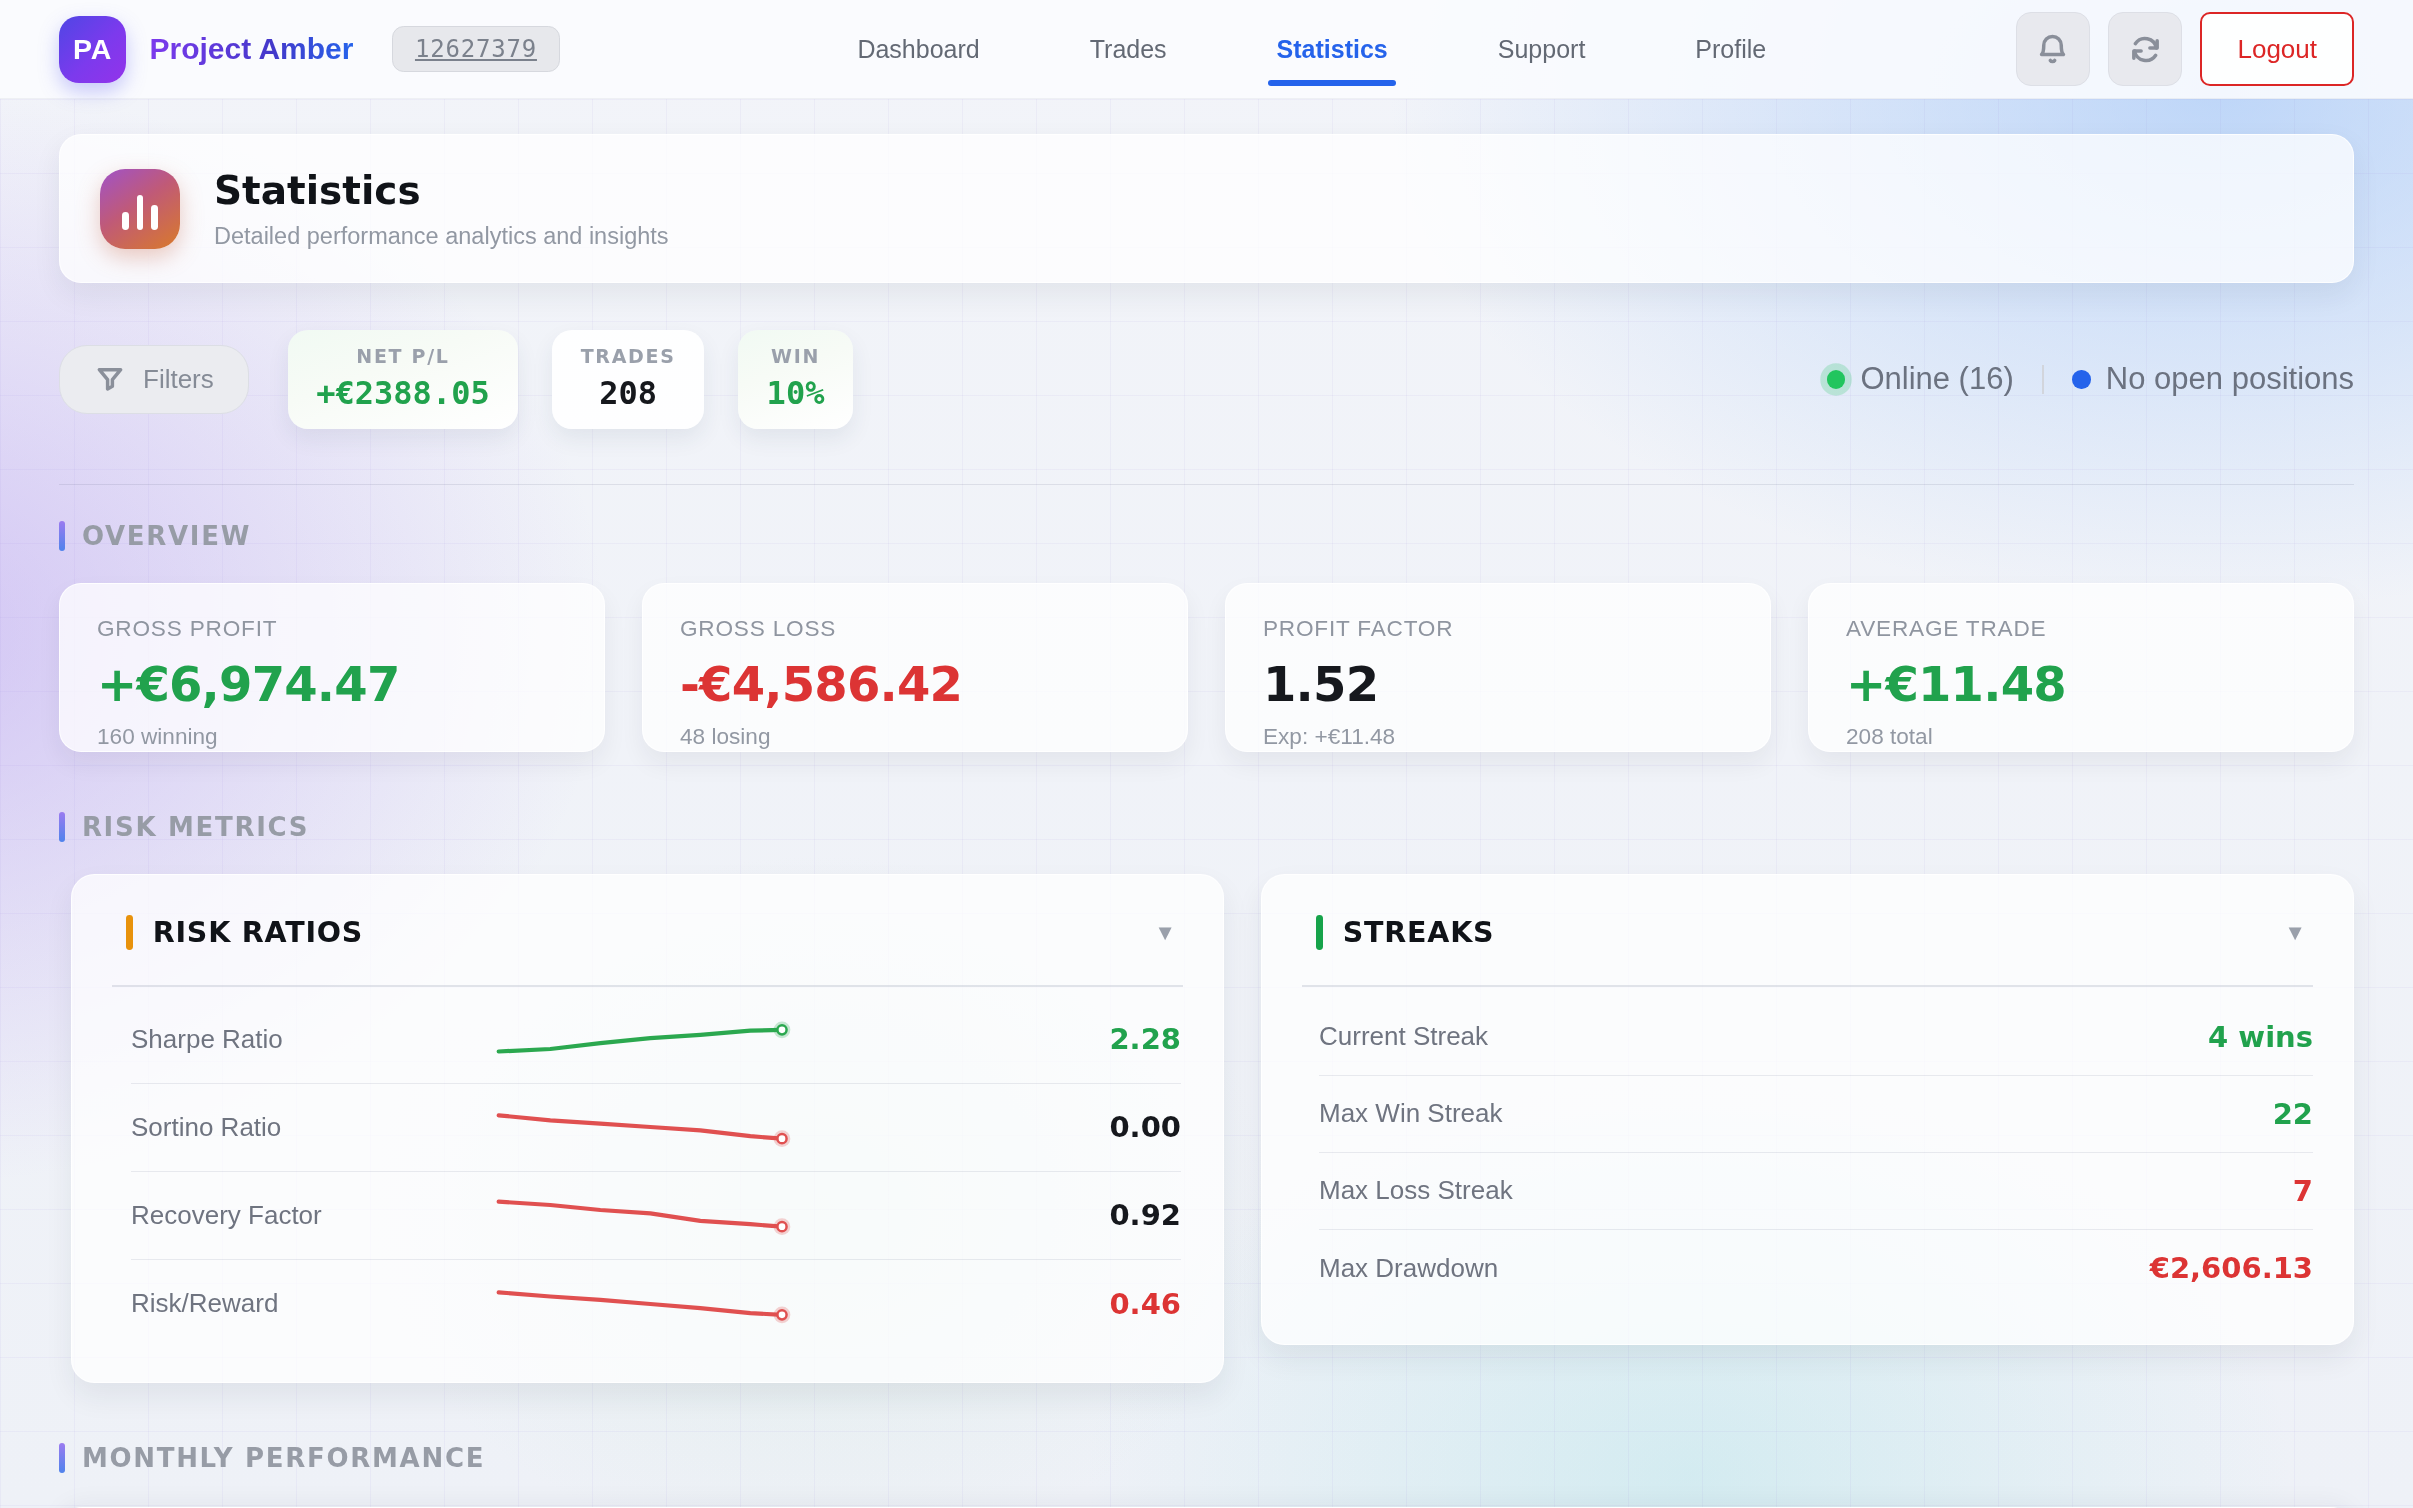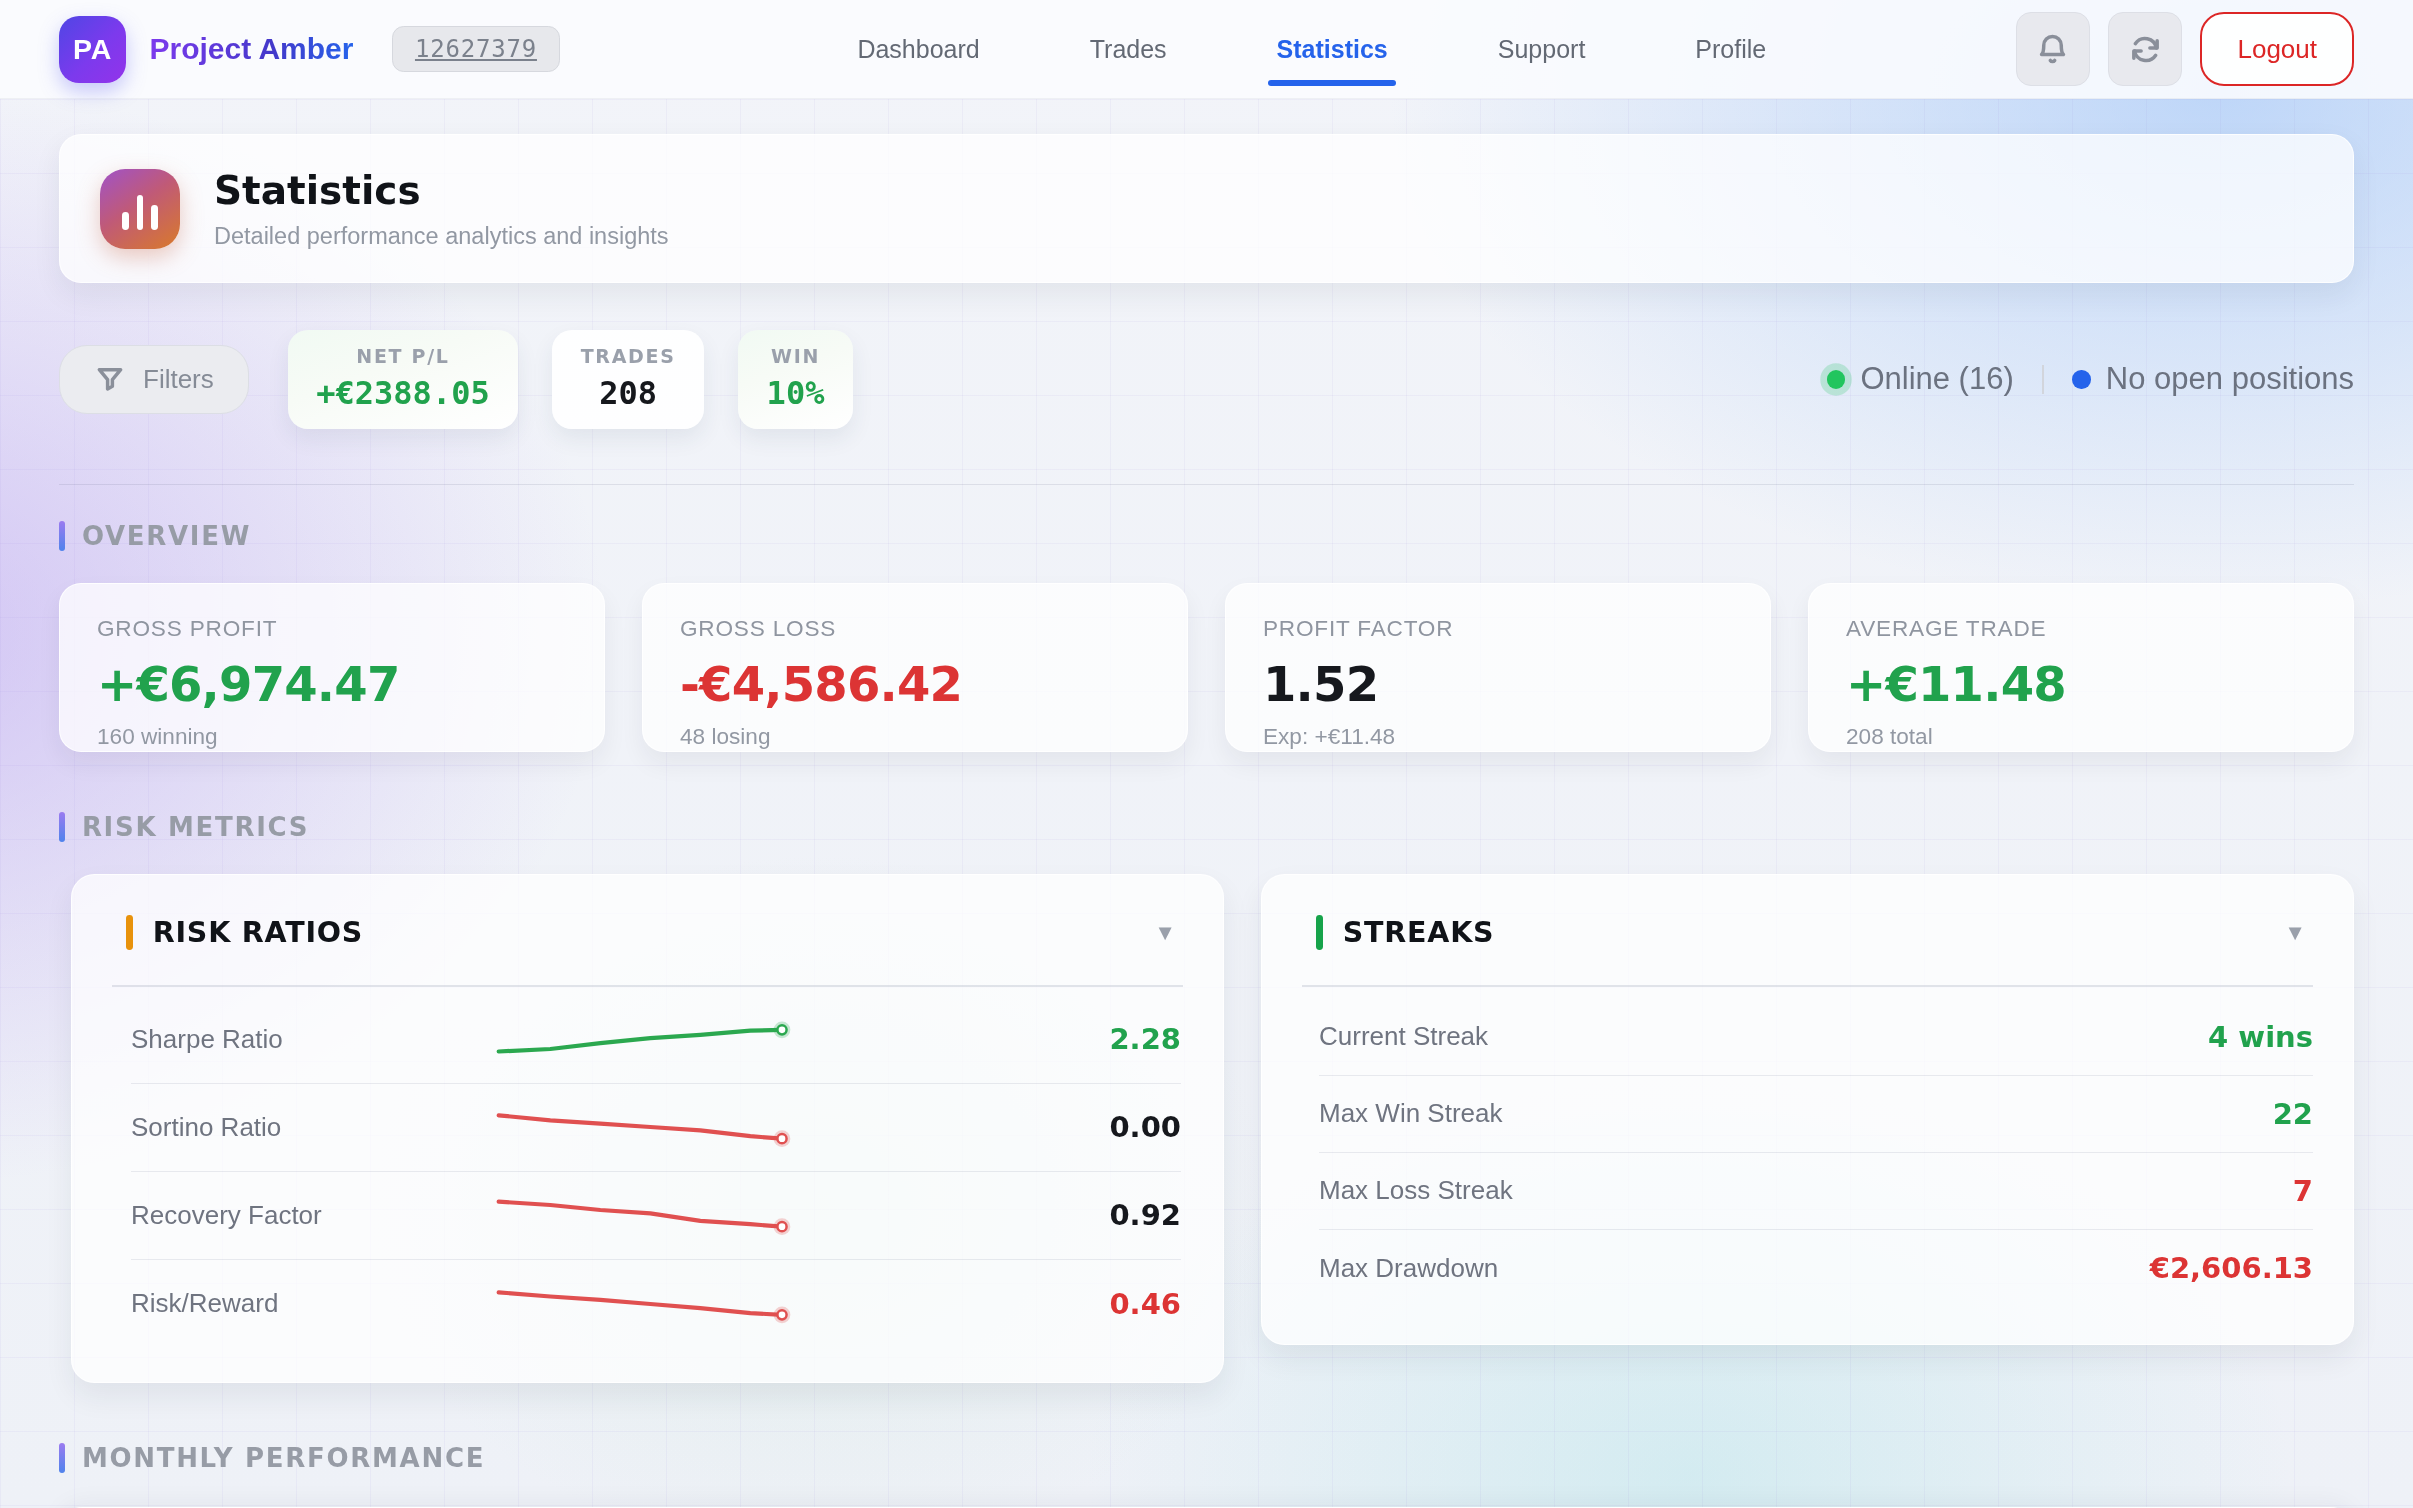--- a/index.html
+++ b/index.html
@@ -43,21 +43,21 @@
     text-decoration:underline; letter-spacing:0.8px; }
   .nav { flex:1; display:flex; justify-content:center; gap:62px; height:100%; align-items:center; }
   .nav-item { font-size:25px; color:#636974; position:relative; height:100%; display:flex; align-items:center; cursor:pointer;margin-left:48px; }
   .nav-item.active { color:#2563eb; font-weight:bold; }
   .nav-item.active::after { content:""; position:absolute; left:-8.4px; right:-8.4px; bottom:11.7px;
     height:5.9px; border-radius:3.4px; background:#2563eb; }
   .top-actions { display:flex; align-items:center; gap:18.4px; }
   .icon-btn { width:74px; height:74px; border-radius:15px; background:#e8e9ee; border:0.8px solid #dddfe6;
     display:flex; align-items:center; justify-content:center; cursor:pointer; }
   .icon-btn svg { width:35px; height:35px; stroke:#8a8f9a; fill:none; stroke-width:2.4; stroke-linecap:round; stroke-linejoin:round; }
-  .logout-btn { height:74px; padding:0 35px; border-radius:24px; background:rgba(255,255,255,0.9);
+  .logout-btn { height:74px; padding:0 35px; border-radius:10px; background:rgba(255,255,255,0.9);
     border:2.5px solid #dc2626; color:#dc2626; font-size:26px; display:flex; align-items:center; cursor:pointer; }
 
   .content { padding:0 59px; }
 
   
   .header-card { margin-top:35px; height:149px; border-radius:22px;
     background:rgba(255,255,255,0.74); border:0.8px solid rgba(255,255,255,0.8);
     box-shadow:0 11.7px 28.5px rgba(30,41,59,0.07);
     display:flex; align-items:center; padding:0 40px; gap:34px; }
   .header-icon { width:80px; height:80px; border-radius:25px;

